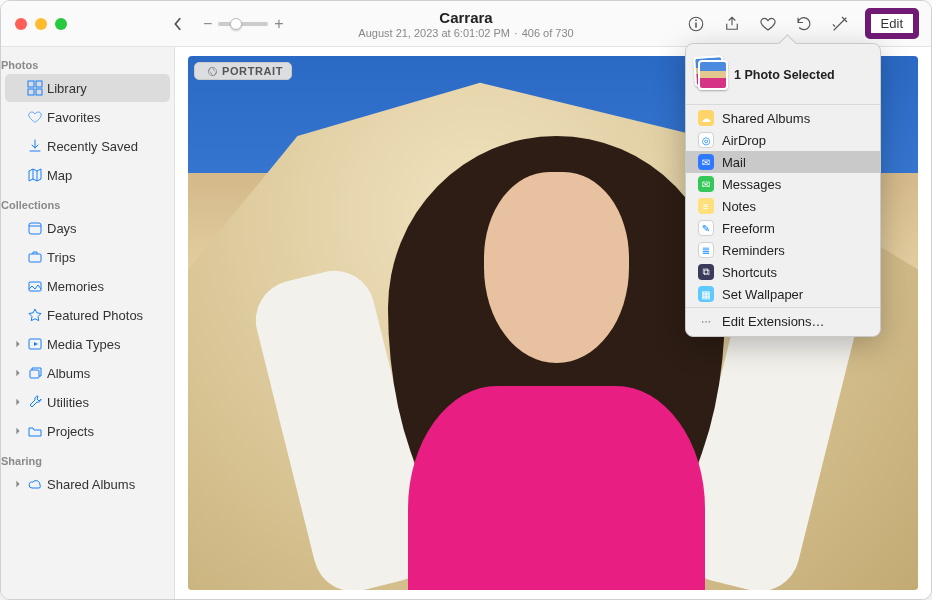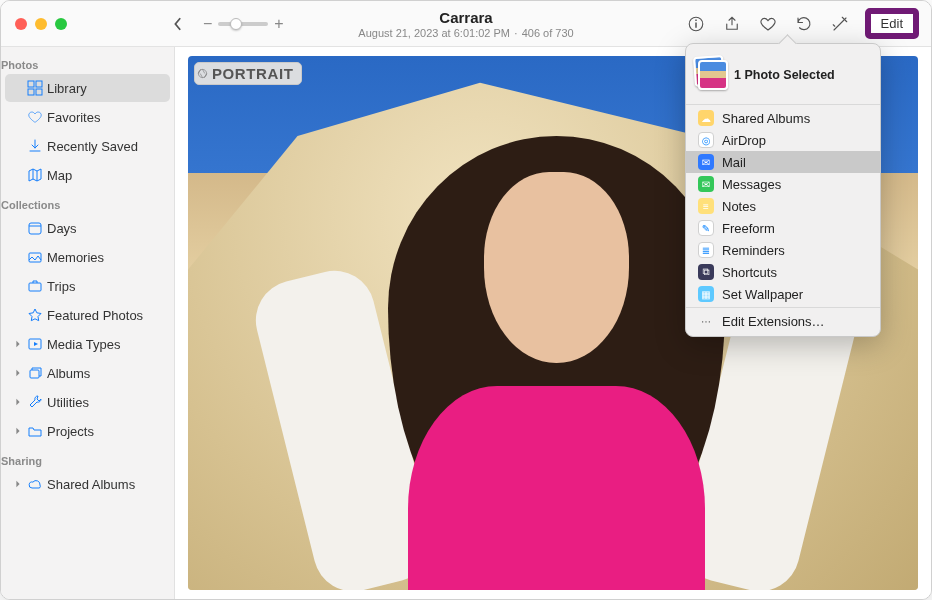--- a/index.html
+++ b/index.html
@@ -43,21 +43,21 @@
   .content { flex:1; display:flex; align-items:center; justify-content:center; background:#fff; position:relative; padding:8px; }
   .photo { width: 730px; height: 534px; border-radius:4px; overflow:hidden; position:relative; background: linear-gradient(180deg,#2a69c4 0%, #3575cf 22%, #d4b98a 22%, #efdeb2 55%, #e5d0a2 70%, #d9c595 100%); }
   .rock { position:absolute; inset:0; clip-path: polygon(0% 40%, 15% 15%, 40% 5%, 70% 15%, 100% 40%, 100% 100%, 0% 100%); background: radial-gradient(circle at 40% 30%, #f1e3c0, #d6c190 60%, #c2aa73); }
   .person { position:absolute; left:23%; top:15%; width:55%; height:85%; }
   .hair { position:absolute; top:0; left:8%; width:84%; height:95%; background:#2d1d14; border-radius:50% 50% 40% 40%/40% 40% 60% 60%; }
   .face { position:absolute; top:8%; left:32%; width:36%; height:42%; background:#e8c1a0; border-radius:45% 45% 50% 50%; }
   .shirt { position:absolute; bottom:0; left:13%; width:74%; height:45%; background:#e91e82; border-radius:30% 30% 0 0/60% 60% 0 0; }
   .arm-l { position:absolute; bottom:0; left:-18%; width:30%; height:70%; background:#f3f1ec; transform: rotate(-14deg); border-radius:40px; }
   .arm-r { position:absolute; bottom:0; right:-18%; width:30%; height:70%; background:#f3f1ec; transform: rotate(14deg); border-radius:40px; }
 
-  .portrait-badge { position:absolute; top:6px; left:6px; background:rgba(225,225,225,0.97); border:1px solid #c9c9c9; border-radius:5px; padding:2px 8px 2px 2px; font-size:15px; font-weight:700; letter-spacing:0.6px; color:#555; display:flex;align-items:center;gap:4px; }
+  .portrait-badge { position:absolute; top:6px; left:6px; background:rgba(225,225,225,0.97); border:1px solid #c9c9c9; border-radius:5px; padding:2px 8px 2px 12px; font-size:11px; font-weight:700; letter-spacing:0.6px; color:#555; display:flex;align-items:center;gap:4px; }
   .portrait-badge svg{ width:11px;height:11px; }
 
   
   .popover { position:absolute; top:42px; right:50px; width:196px; background:#f1f0f0; border:1px solid #c9c9c9; border-radius:8px; box-shadow:0 8px 30px rgba(0,0,0,0.25); padding:4px 0; z-index:50; }
   .popover::before{ content:""; position:absolute; top:-7px; right:86px; width:12px;height:12px;background:#f1f0f0;border-left:1px solid #c9c9c9;border-top:1px solid #c9c9c9; transform:rotate(45deg); }
   .pop-header{ display:flex; align-items:center; padding:10px 12px 10px 10px; }
   .thumbwrap{ position:relative; width:38px;height:34px; }
   .thumb1,.thumb2{ position:absolute; width:30px;height:30px;border-radius:4px; border:2px solid #fff; box-shadow:0 1px 2px rgba(0,0,0,0.3); }
   .thumb1{ top:2px;left:2px; background:linear-gradient(180deg,#4a8be0 0 35%, #e3c78f 35% 60%, #d63384 60% 100%); }
   .thumb2{ top:-2px;left:-2px; background:linear-gradient(180deg,#4a8be0 0 35%, #e3c78f 35% 60%, #d63384 60% 100%); transform:rotate(-4deg); }
@@ -262,33 +262,33 @@
               <svg>
                 <use href="#calendar"></use>
               </svg>
             </span>
             <span>Days</span>
           </div>
           <div class="sb-item">
             <span class="disc"></span>
             <span class="icn">
               <svg>
+                <use href="#suitcase"></use>
+              </svg>
+            </span>
+            <span>Trips</span>
+          </div>
+          <div class="sb-item">
+            <span class="disc"></span>
+            <span class="icn">
+              <svg>
                 <use href="#memories"></use>
               </svg>
             </span>
             <span>Memories</span>
-          </div>
-          <div class="sb-item">
-            <span class="disc"></span>
-            <span class="icn">
-              <svg>
-                <use href="#suitcase"></use>
-              </svg>
-            </span>
-            <span>Trips</span>
           </div>
           <div class="sb-item">
             <span class="disc"></span>
             <span class="icn">
               <svg>
                 <use href="#star"></use>
               </svg>
             </span>
             <span>Featured Photos</span>
           </div>

